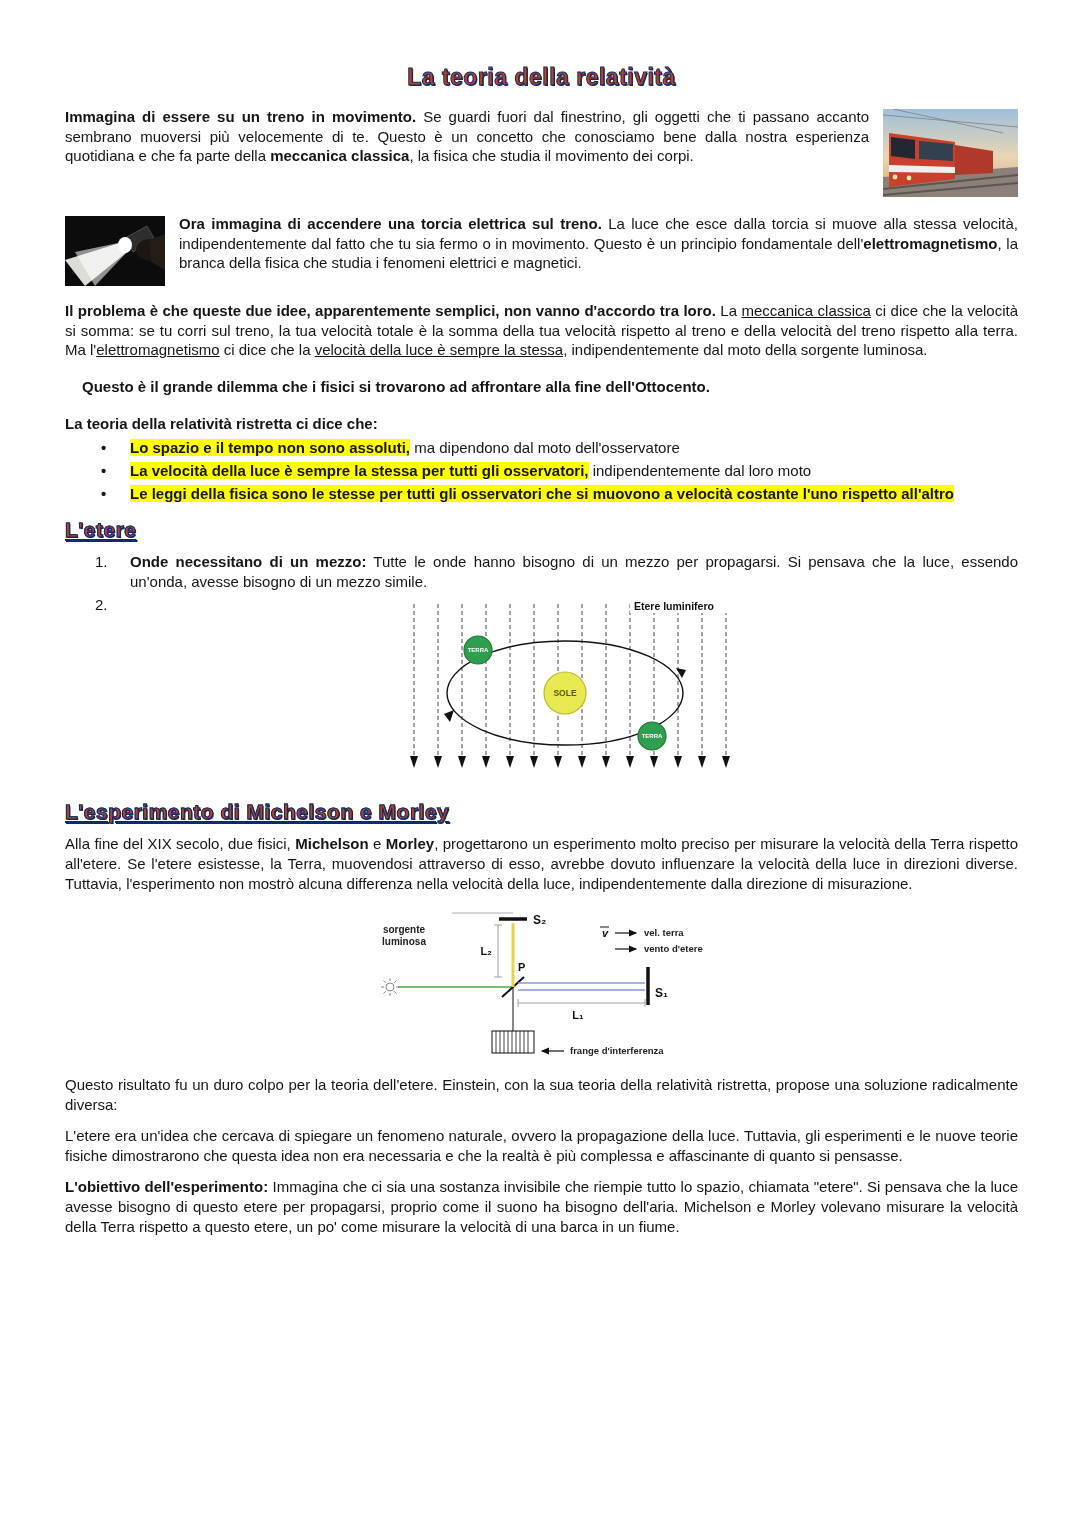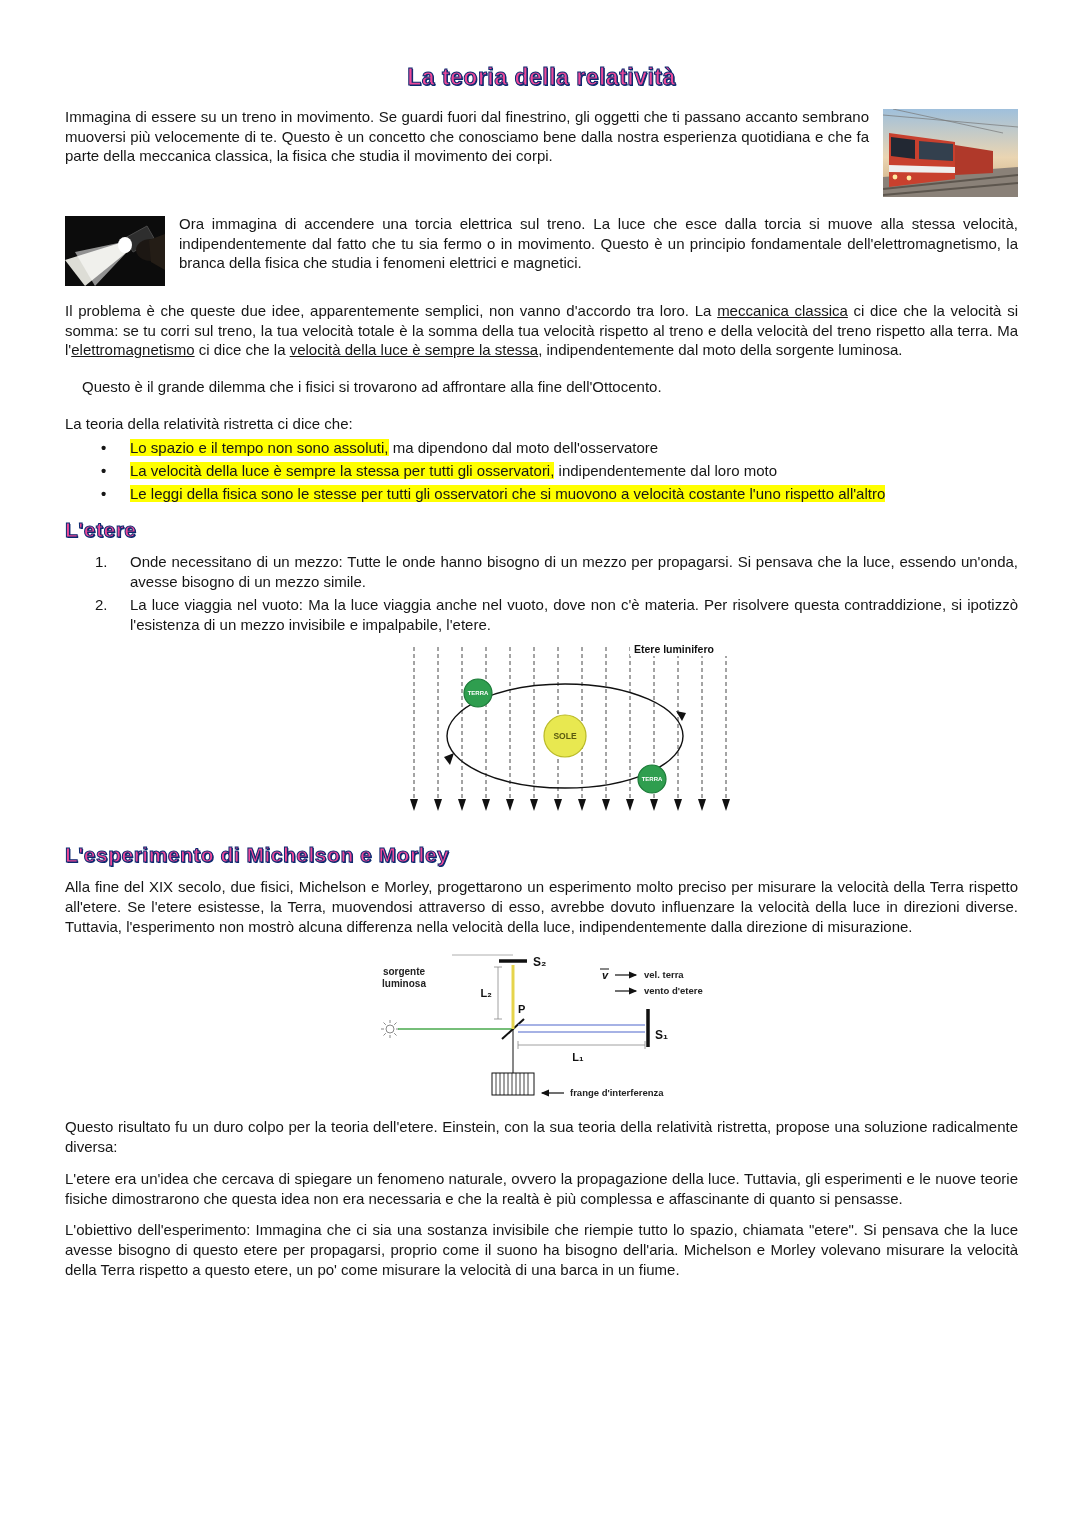--- a/index.html
+++ b/index.html
@@ -3,31 +3,31 @@
 <meta charset="utf-8">
 <style>
   html,body{margin:0;padding:0;background:#ffffff;}
   .page{
     width:1080px;height:1527px;box-sizing:border-box;
     padding:62px 62px 20px 65px;
     font-family:"Liberation Sans",sans-serif;
     font-size:15px;line-height:1.33;color:#161616;
     text-align:justify;overflow:hidden;background:#fff;
   }
-  .b{font-weight:normal;}
+  .b{font-weight:bold;}
   .u{text-decoration:underline;}
   .hl{background:#ffff00;}
   .wordart{
-    font-weight:bold;color:#ec4899;
+    font-weight:bold;color:#c2410c;
     -webkit-text-stroke:1px #0b2a70;
     text-shadow:1px 1px 0 #0b2a70;
     letter-spacing:.5px;
   }
   h1.wordart{font-size:23px;text-align:center;margin:0 0 14px 0;}
-  h2.wordart{font-size:21px;text-align:left;margin:14px 0 8px 0;}
+  h2.wordart{font-size:21px;text-align:left;margin:14px 0 8px 0;text-decoration:underline;}
   p.para{margin:0 0 11px 0;}
   p.tight{margin:17px;}
   .group{margin:0 0 11px 0;}
   .clearfix::after{content:"";display:block;clear:both;}
   .img-right{float:right;width:135px;height:88px;margin:2px 0 6px 14px;}
   .img-left{float:left;width:100px;height:70px;margin:2px 14px 4px 0;}
   ul.bullets{list-style:none;margin:4px 0 12px 0;padding:0;}
   ul.bullets li{position:relative;padding-left:65px;margin:0 0 3px 0;}
   ul.bullets li::before{content:"\2022";position:absolute;left:36px;top:0;font-weight:bold;}
   ol.nums{list-style:none;margin:2px 0 6px 0;padding:0;}
@@ -86,21 +86,21 @@
   <p class="para" style="margin-bottom:4px"><span class="b">La teoria della relatività ristretta ci dice che:</span></p>
   <ul class="bullets">
     <li><span class="b hl">Lo spazio e il tempo non sono assoluti,</span><span> ma dipendono dal moto dell'osservatore</span></li>
     <li><span class="b hl">La velocità della luce è sempre la stessa per tutti gli osservatori,</span><span> indipendentemente dal loro moto</span></li>
     <li><span class="b hl">Le leggi della fisica sono le stesse per tutti gli osservatori che si muovono a velocità costante l'uno rispetto all'altro</span></li>
   </ul>
 
   <h2 class="wordart" style="margin-top:0">L'etere</h2>
   <ol class="nums">
     <li><span class="num">1.</span><span><span class="b">Onde necessitano di un mezzo:</span><span> Tutte le onde hanno bisogno di un mezzo per propagarsi. Si pensava che la luce, essendo un'onda, avesse bisogno di un mezzo simile.</span></span></li>
-    <li><span class="num">2.</span><span><span class="b">La luce viaggia nel vuoto:</span><span> Ma la luce viaggia anche nel vuoto, dove non c'è materia. Per risolvere questa contraddizione, si ipotizzò l'esistenza di un mezzo invisibile e impalpabile, l'etere.</span></span></li>
+    <li><span class="num">2.</span></li>
   </ol>
 
   <svg class="diagram ether-wrap" width="360" height="186" viewBox="0 0 360 186">
     <path d="M24 6V158M48 6V158M72 6V158M96 6V158M120 6V158M144 6V158M168 6V158M192 6V158M216 6V158M240 6V158M264 6V158M288 6V158M312 6V158M336 6V158" stroke="#333" stroke-width="0.9" stroke-dasharray="4 3" fill="none"></path>
     <path d="M20 158L28 158L24 170ZM44 158L52 158L48 170ZM68 158L76 158L72 170ZM92 158L100 158L96 170ZM116 158L124 158L120 170ZM140 158L148 158L144 170ZM164 158L172 158L168 170ZM188 158L196 158L192 170ZM212 158L220 158L216 170ZM236 158L244 158L240 170ZM260 158L268 158L264 170ZM284 158L292 158L288 170ZM308 158L316 158L312 170ZM332 158L340 158L336 170Z" fill="#111"></path>
     <rect x="240" y="2" width="104" height="13" fill="#ffffff"></rect>
     <text x="244" y="12" font-size="10.5" font-weight="bold" fill="#111">Etere luminifero</text>
     <ellipse cx="175" cy="95" rx="118" ry="52" fill="none" stroke="#111" stroke-width="1.4"></ellipse>
     <polygon points="54,116 64,112 60,124" fill="#111"></polygon>
     <polygon points="296,72 286,70 292,80" fill="#111"></polygon>

